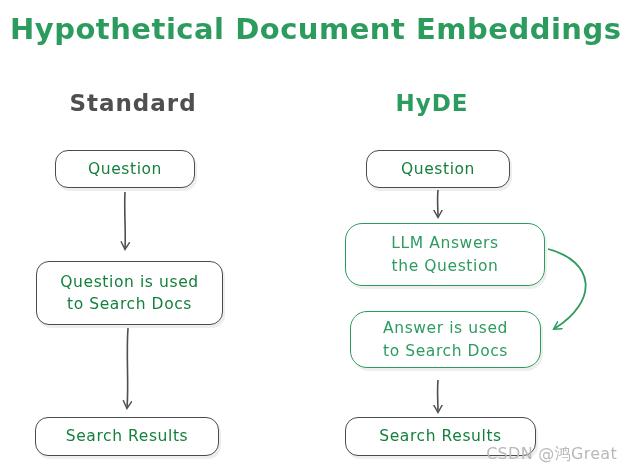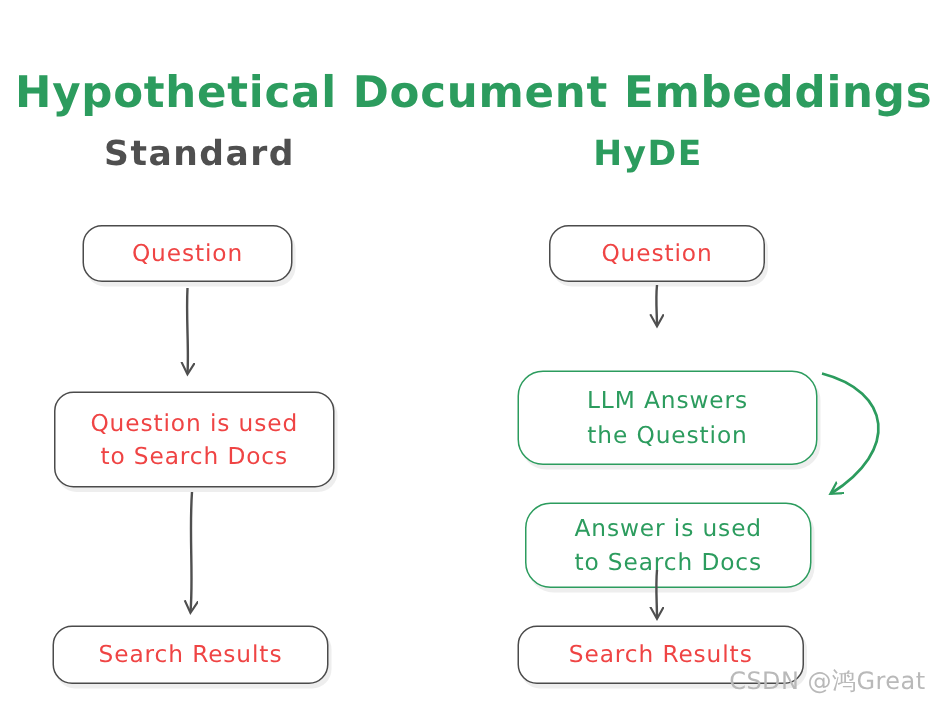--- a/index.html
+++ b/index.html
@@ -14,21 +14,20 @@
   .page-title {
     position: absolute;
     left: 10px;
     top: 12px;
     width: 605px;
     font-size: 29px;
     font-weight: 700;
     letter-spacing: 0.5px;
     color: #2c9c5e;
     white-space: nowrap;
-    margin-top: 32px;
   }
   .col-heading {
     position: absolute;
     top: 90px;
     font-size: 23px;
     font-weight: 600;
     letter-spacing: 1px;
     text-align: center;
   }
   .col-heading.standard { left: 33px; width: 200px; color: #4f4f4f; }
@@ -37,33 +36,32 @@
   .node {
     position: absolute;
     box-sizing: border-box;
     display: flex;
     align-items: center;
     justify-content: center;
     text-align: center;
     background: #ffffff;
     border: 1.7px solid #4b4b4b;
     border-radius: 13px;
-    color: #ef4444;
+    color: #15803d;
     font-size: 15.5px;
     letter-spacing: 0.6px;
     white-space: pre-line;
     line-height: 1.45;
     box-shadow: 2px 3px 0 rgba(90,90,90,0.10);
   }
   .node.green {
     border-color: #2c9c5e;
     color: #2c9c5e;
     border-radius: 17px;
     border-width: 1.8px;
-    margin-top: 24px;
   }
 
   
   .n-std-question      { left: 55px;  top: 150px; width: 140px; height: 38px; }
   .n-std-searchdocs    { left: 36px;  top: 261px; width: 187px; height: 64px; }
   .n-std-results       { left: 35px;  top: 417px; width: 184px; height: 39px; }
 
   
   .n-hyde-question     { left: 366px; top: 150px; width: 144px; height: 38px; }
   .n-hyde-llm          { left: 345px; top: 223px; width: 200px; height: 63px; }

